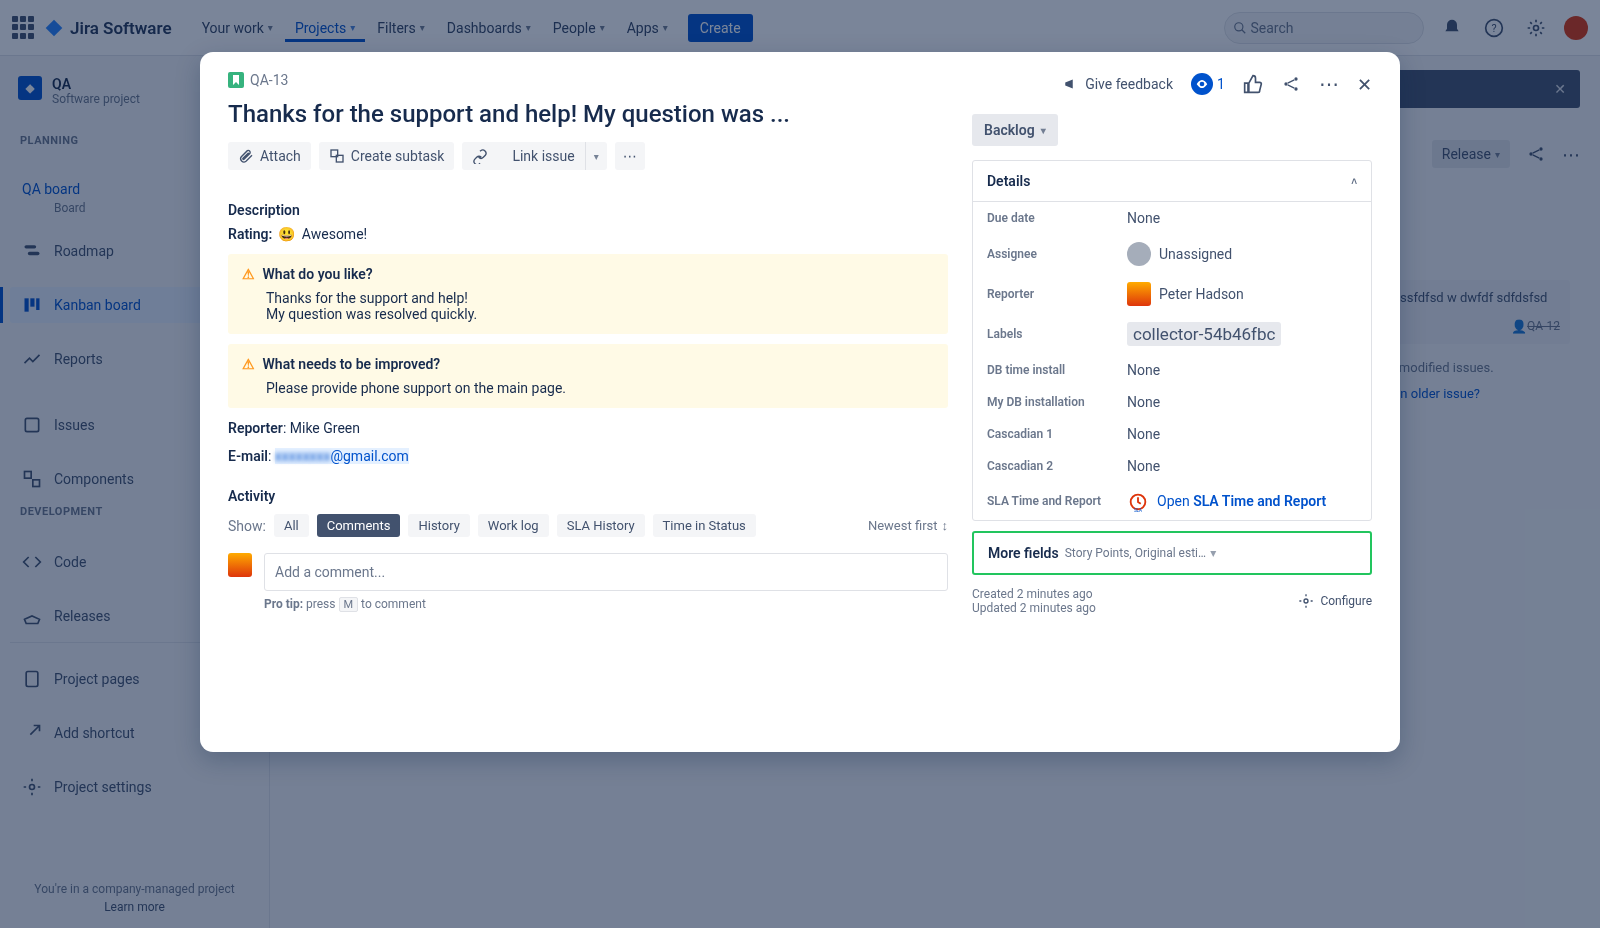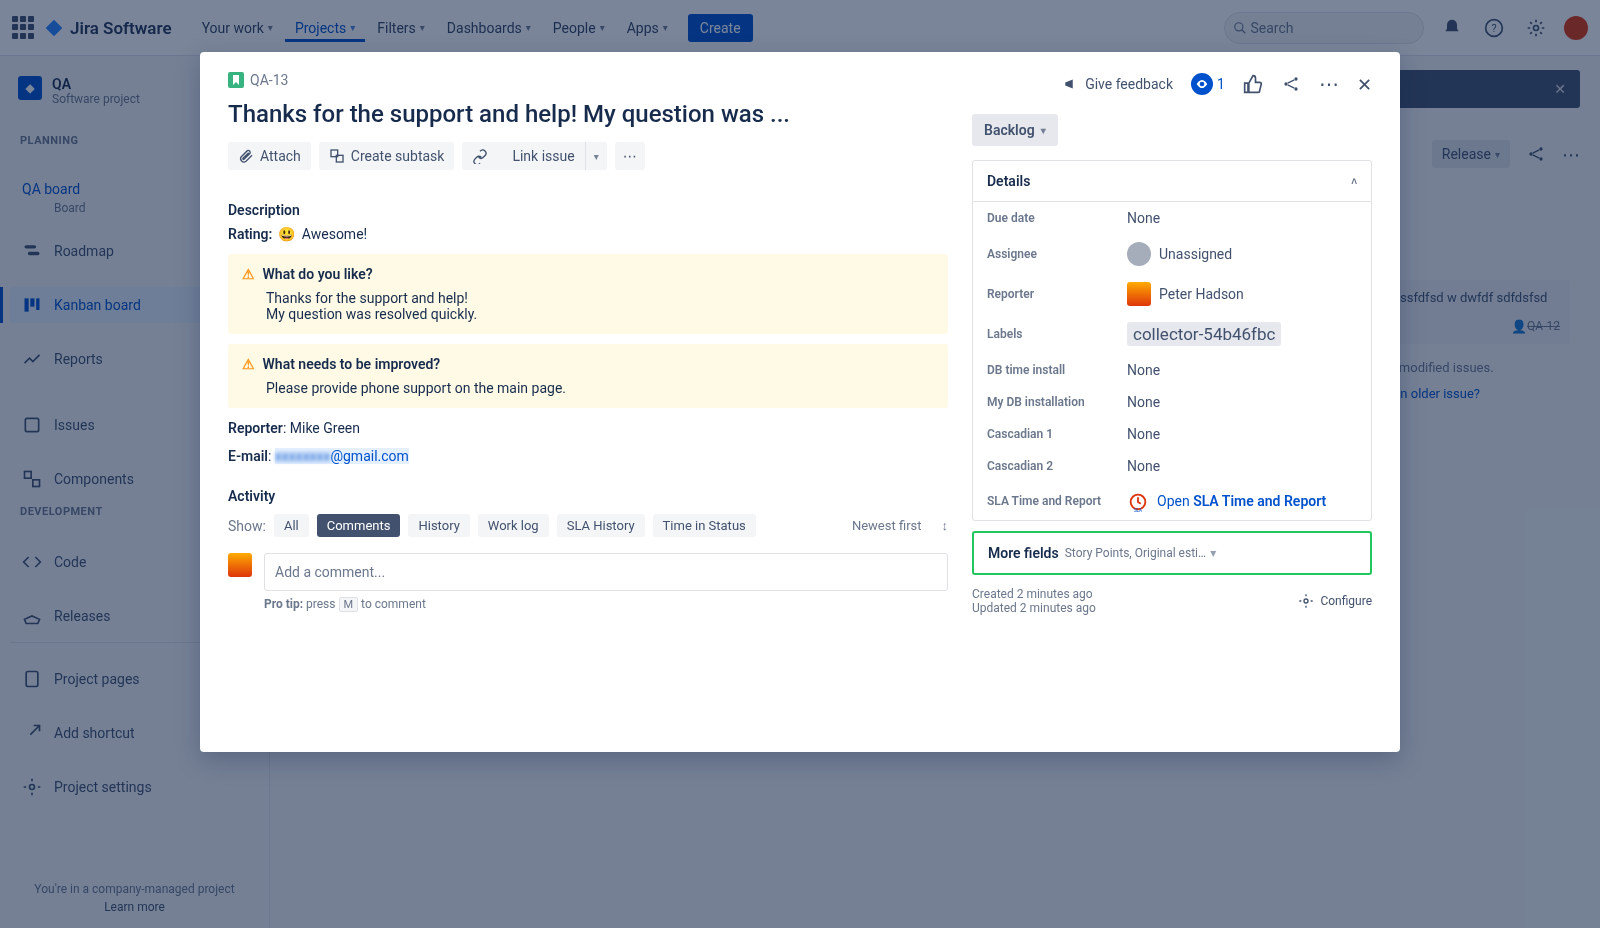--- a/index.html
+++ b/index.html
@@ -48,21 +48,21 @@
   .bg-banner{position:absolute;top:70px;left:290px;right:20px;height:38px;background:#42526e;border-radius:3px;z-index:0;display:flex;align-items:center;justify-content:flex-end;padding-right:10px;}
   .bg-banner .close{color:#dfe1e6;font-size:14px;width:20px;text-align:center;}
   .bg-toolbar{position:absolute;top:140px;right:20px;display:flex;align-items:center;gap:16px;z-index:0;color:#42526e;}
   .bg-toolbar .rel{background:rgba(9,30,66,0.08);padding:6px 10px;border-radius:3px;display:flex;align-items:center;gap:4px;}
   .bg-card{position:absolute;top:280px;right:30px;width:180px;background:#edeef2;border-radius:3px;padding:10px;z-index:0;color:#42526e;font-size:13px;}
   .bg-card .key{font-size:12px;color:#6b778c;text-decoration:line-through;float:right;}
   .bg-text1{position:absolute;top:360px;right:30px;width:220px;font-size:13px;color:#6b778c;z-index:0;}
   .bg-link1{position:absolute;top:386px;right:120px;font-size:13px;color:#0052cc;z-index:0;}
 
   
-  .modal{position:absolute;top:52px;left:200px;width:1200px;height:700px;background:#fff;border-radius:4px;
+  .modal{position:absolute;top:52px;left:200px;width:1200px;height:700px;background:#fff;border-radius:13px;
     box-shadow:0 8px 24px rgba(9,30,66,0.25);z-index:10;display:flex;padding:20px 28px;}
   .modal-main{flex:1;min-width:0;padding-right:24px;}
   .modal-side{width:400px;}
 
   .crumb{display:flex;align-items:center;gap:6px;color:#6b778c;font-size:14px;}
   .crumb .issue-icon{width:16px;height:16px;background:#36b37e;border-radius:2px;display:flex;align-items:center;justify-content:center;}
   .modal-title{font-size:24px;font-weight:500;color:#172b4d;margin:12px 0 14px;}
   .action-row{display:flex;gap:8px;margin-bottom:32px;align-items:center;}
   .pill{display:flex;align-items:center;gap:6px;background:#f4f5f7;color:#42526e;padding:6px 10px;border-radius:3px;}
   .pill.icononly{padding:6px 8px;}
@@ -74,21 +74,21 @@
   .panel-h .warn{color:#ff991f;}
   .panel p{color:#172b4d;padding-left:24px;}
   .meta{color:#172b4d;margin-top:12px;}
   .meta b{font-weight:600;}
   .meta a{color:#0052cc;background:#e4f0ff;}
   .activity-h{font-weight:600;color:#172b4d;margin-top:24px;margin-bottom:10px;}
   .show-row{display:flex;align-items:center;gap:8px;}
   .show-row .lbl{color:#6b778c;}
   .fchip{background:#f4f5f7;color:#42526e;padding:4px 10px;border-radius:3px;font-size:13px;}
   .fchip.sel{background:#42526e;color:#fff;}
-  .newest{margin-left:auto;color:#6b778c;display:flex;align-items:center;gap:20px;font-size:13px;}
+  .newest{margin-left:auto;color:#6b778c;display:flex;align-items:center;gap:4px;font-size:13px;}
   .comment-row{display:flex;gap:12px;margin-top:16px;align-items:flex-start;}
   .avatar-xs{width:24px;height:24px;border-radius:3px;background:linear-gradient(#ffab00,#de350b);}
   .comment-input{flex:1;border:1px solid #dfe1e6;border-radius:3px;padding:10px;color:#6b778c;}
   .protip{font-size:12px;color:#6b778c;margin-top:6px;margin-left:36px;}
   .protip .key{display:inline-block;background:#f4f5f7;border:1px solid #dfe1e6;border-radius:2px;padding:0 4px;font-size:11px;}
 
   
   .side-icons{display:flex;justify-content:flex-end;align-items:center;gap:18px;color:#42526e;margin-bottom:18px;}
   .feedback{display:flex;align-items:center;gap:4px;}
   .eye-badge{display:flex;align-items:center;gap:4px;color:#0052cc;}

